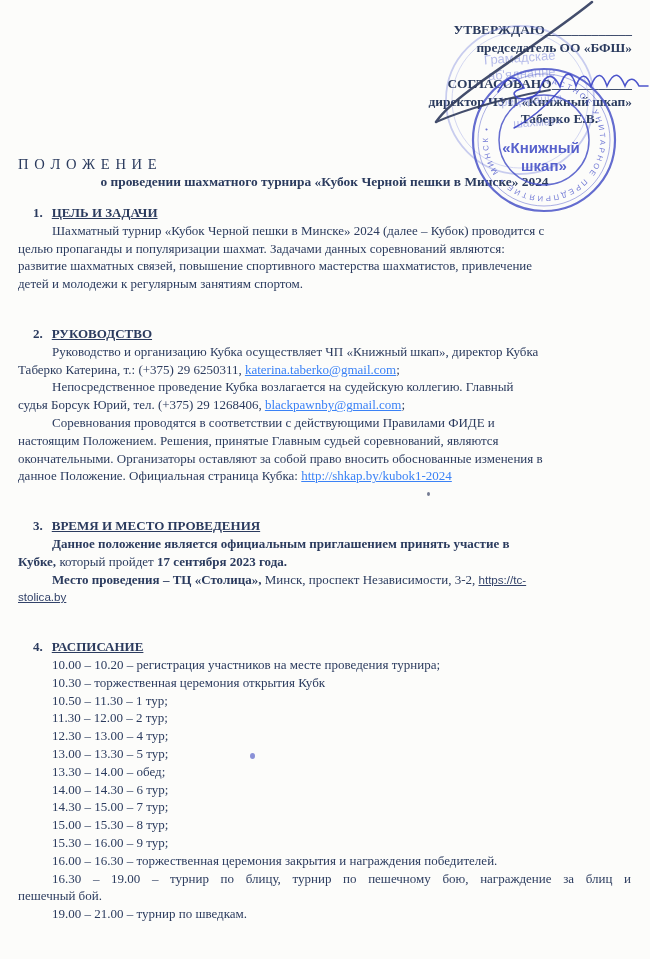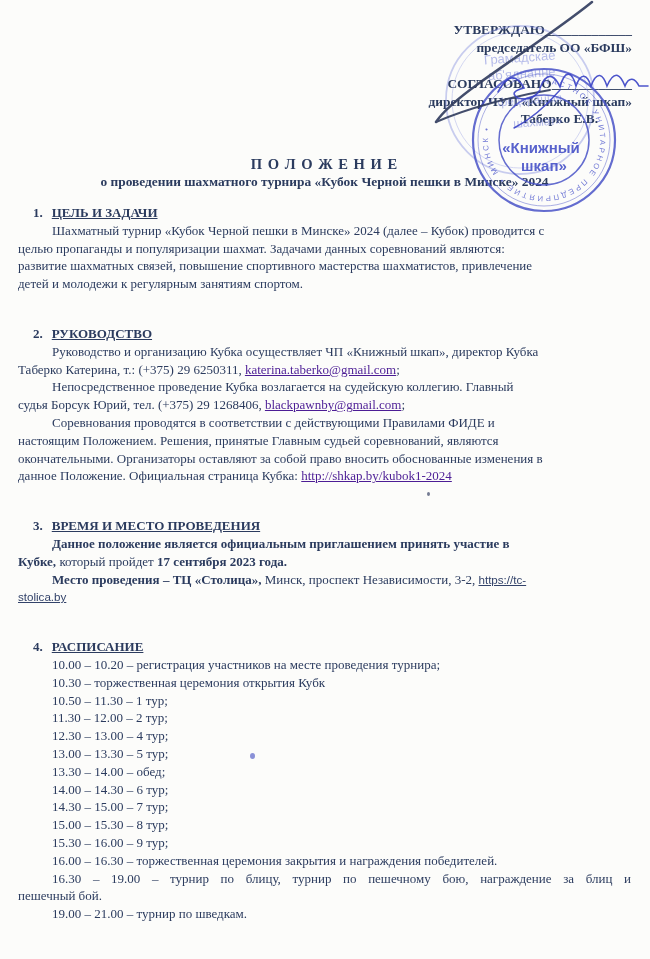--- a/index.html
+++ b/index.html
@@ -12,34 +12,34 @@
   
   .approve-block {
     position:absolute; top:21px; right:18px; width:330px;
     text-align:right; font-weight:bold; font-size:13.4px; line-height:17.6px;
     z-index:2;
   }
   .approve-name   { padding-right:34px; }
   .agree-line     { margin-top:19px; }
   
   .flow { position:relative; z-index:2; padding:155px 19px 0 18px; }
-  .doc-title    { text-align:center; font-weight:bold; font-size:14.6px; line-height:18px; letter-spacing:1px; }
+  .doc-title    { font-weight:normal; font-size:14.6px; line-height:18px; letter-spacing:1px; }
   .doc-subtitle { text-align:center; font-weight:bold; font-size:13.4px; line-height:18px; }
   .hd { font-weight:bold; line-height:17.8px; padding-left:15px; }
   .hd .num { display:inline-block; }
   .hd .lbl { text-decoration:underline; margin-left:9px; }
   .hd-gap  { margin-top:32px; }
   .hd-first{ margin-top:13px; }
   .ln    { line-height:17.8px; }
   .ind   { padding-left:34px; }
   .sched { padding-left:34px; }
   .jfull { text-align:justify; text-align-last:justify; }
   .b     { font-weight:bold; }
   .final-line { margin-top:12px; font-weight:bold; }
-  a.lnk  { color:#4c1d95; text-decoration:underline; cursor:pointer; }
+  a.lnk  { color:#3b82f6; text-decoration:underline; cursor:pointer; }
   a.lnk-sans { color:#33436a; text-decoration:underline; cursor:pointer;
                font-family:"Liberation Sans", sans-serif; font-size:11.6px; }
   
   .stamp-layer { position:absolute; top:0; left:0; z-index:3; pointer-events:none; }
   .ink-dot { position:absolute; border-radius:50%; z-index:1; }
   .dot-blue { left:250px; top:753px; width:5px; height:6px; background:#4d58c5; opacity:.65; }
   .dot-dark { left:427px; top:492px; width:3px; height:4px; background:#3a4566; opacity:.7; }
 </style>
 </head>
 <body>

